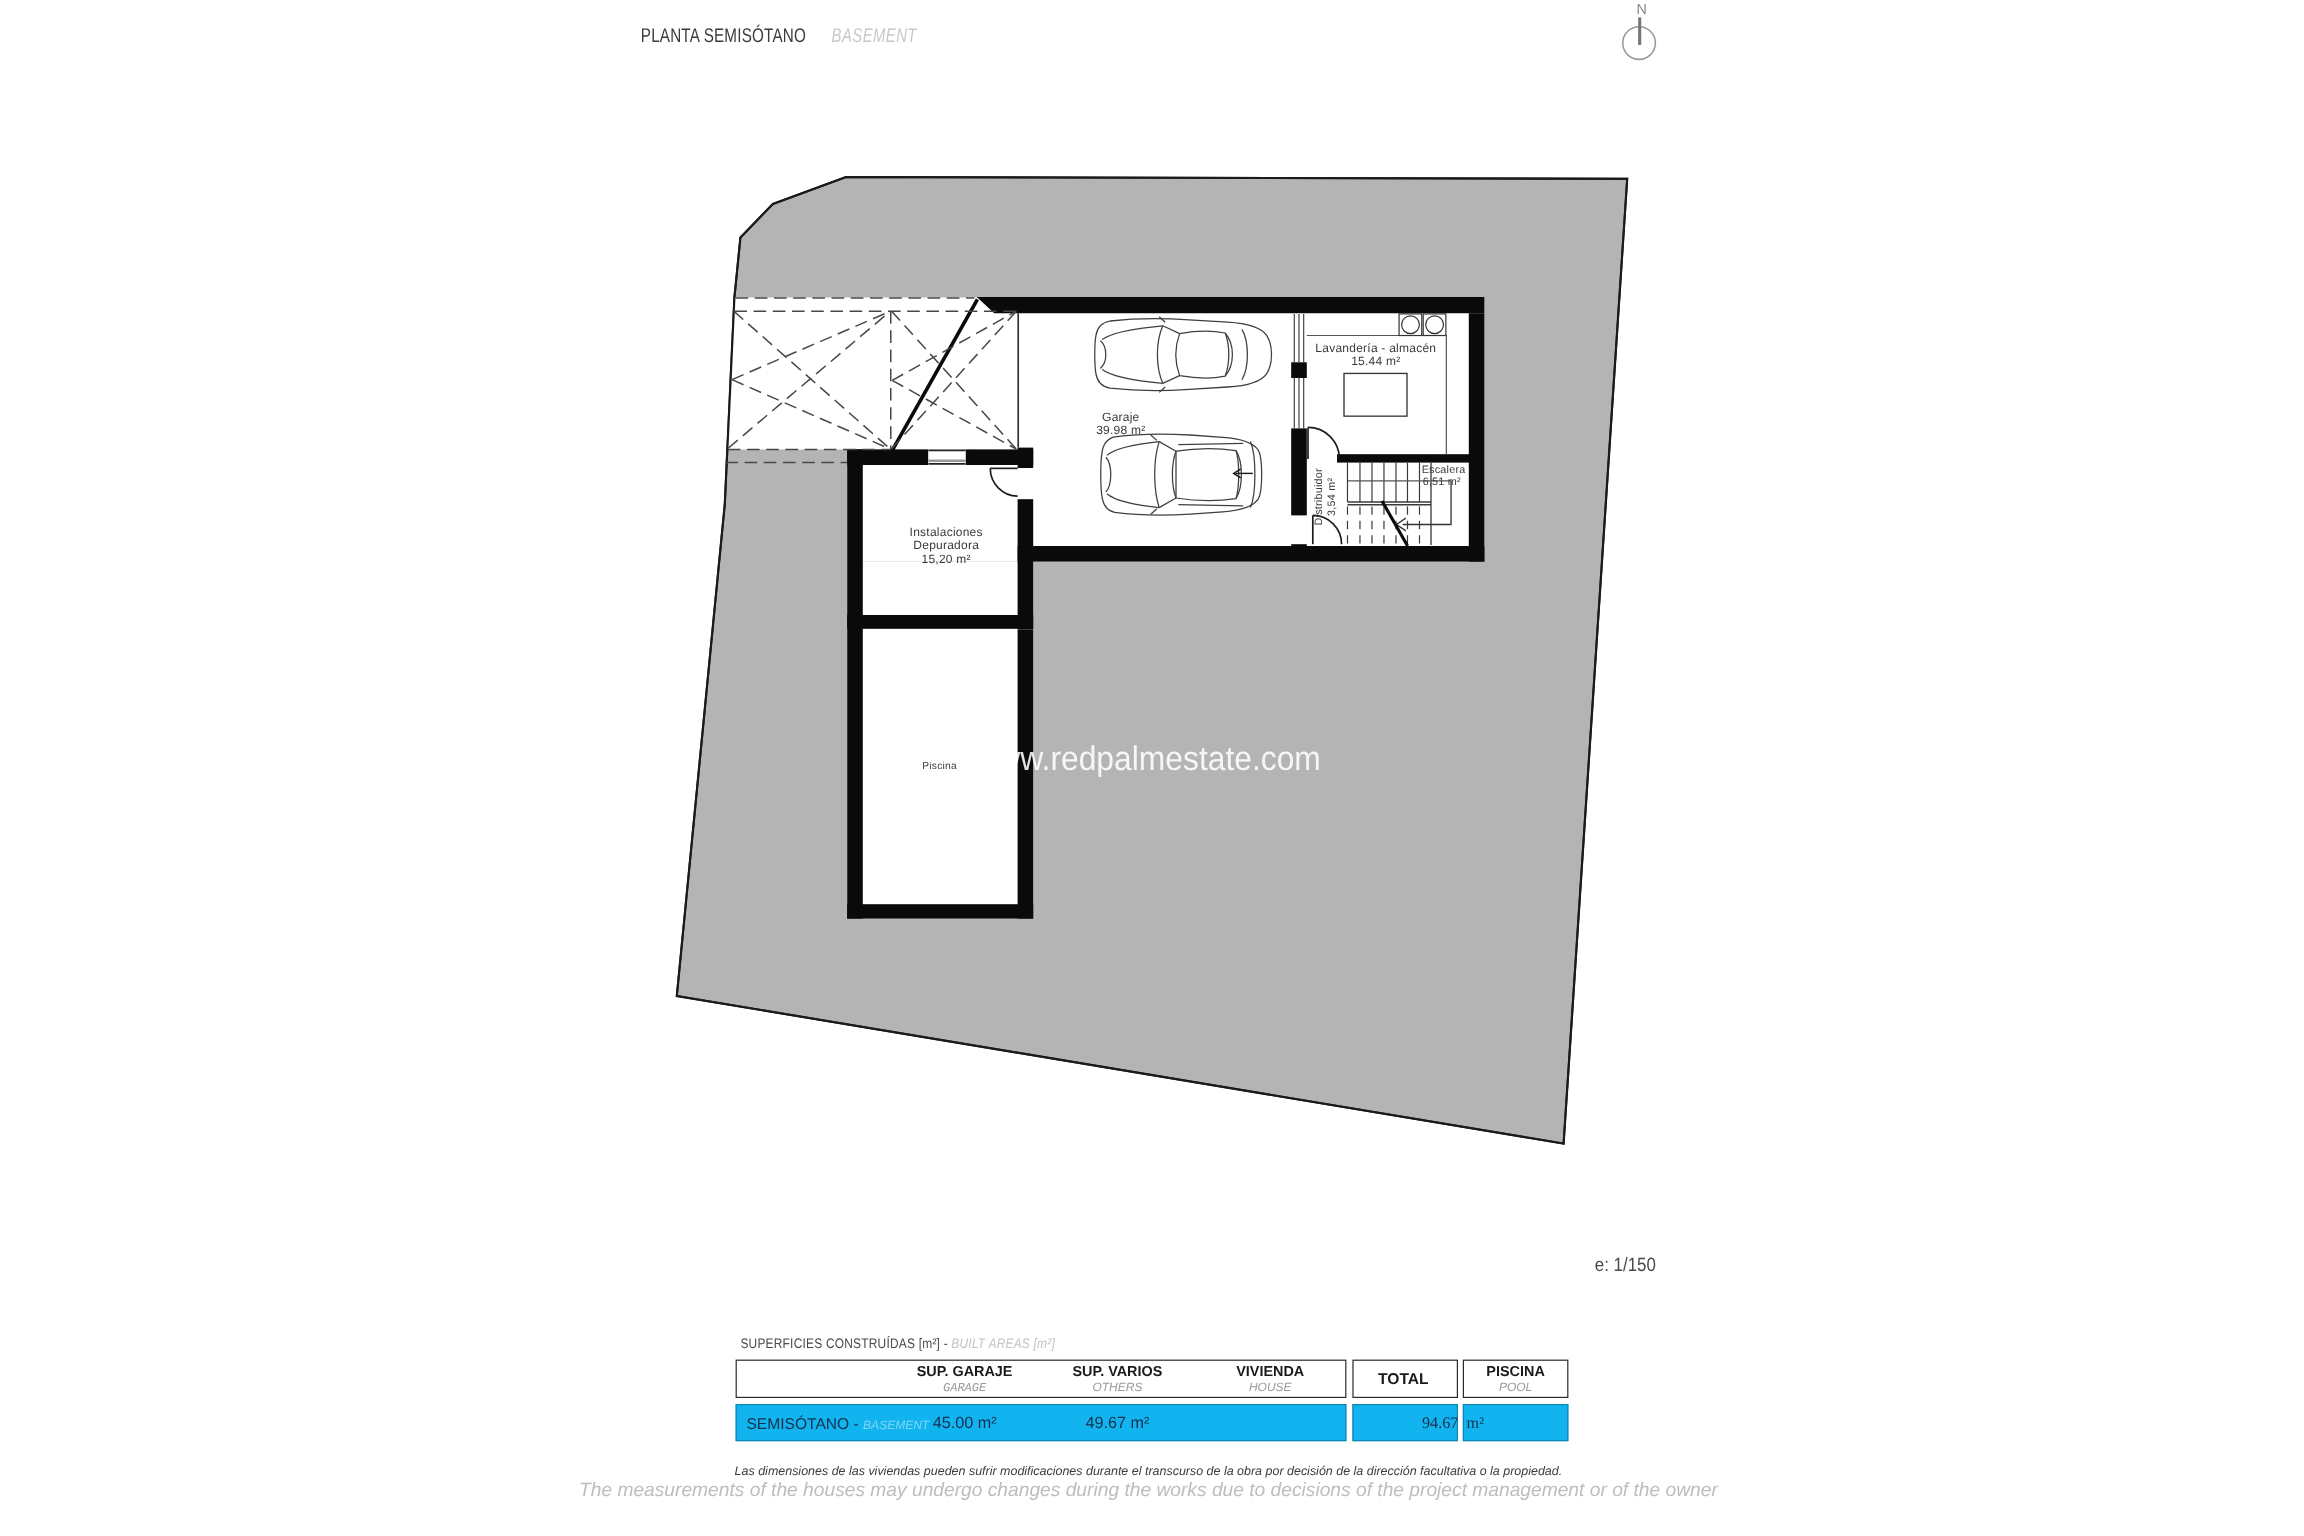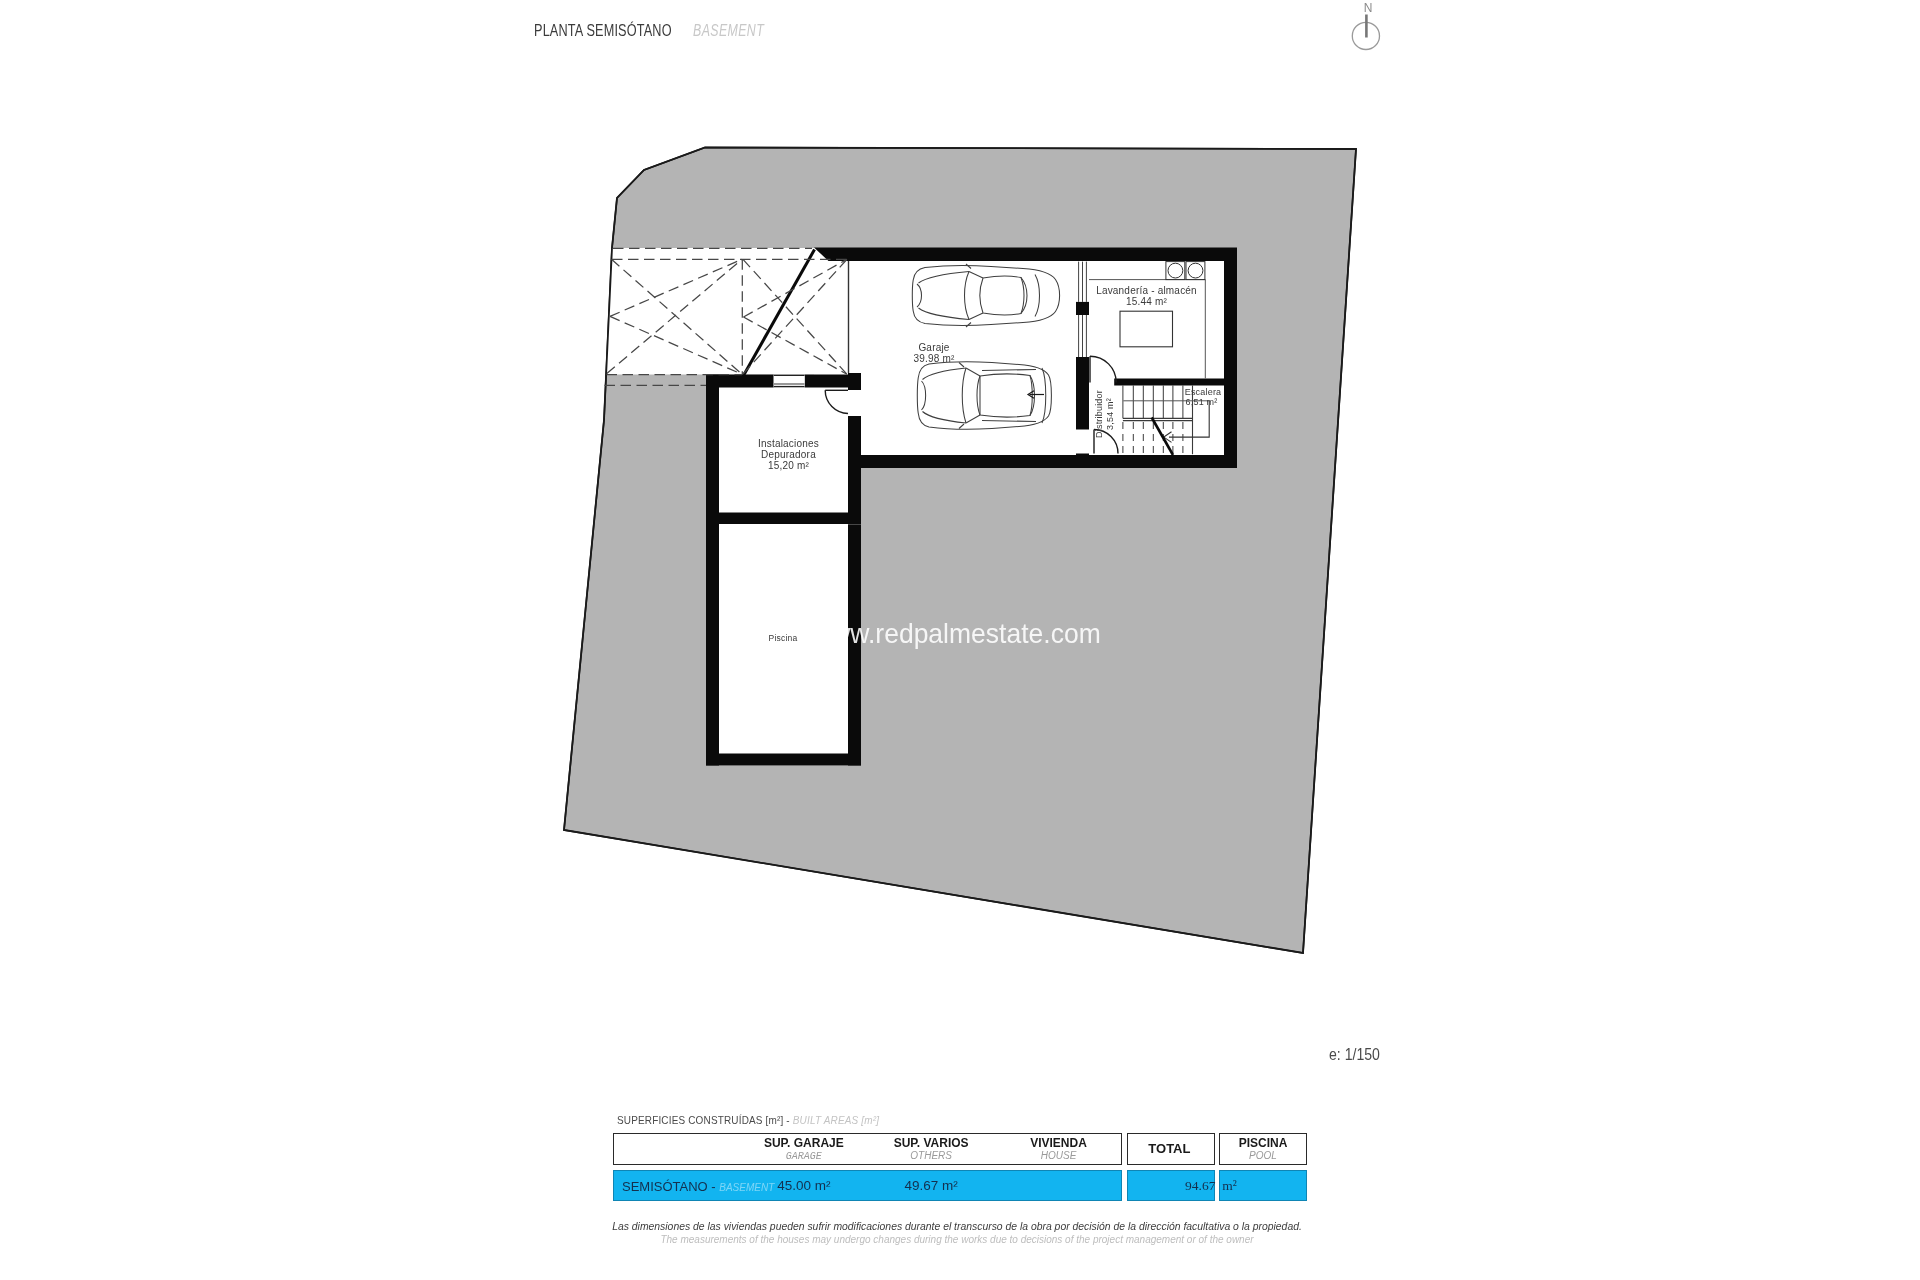--- a/index.html
+++ b/index.html
@@ -254,21 +254,21 @@
 <div class="abs" style="left:622px;top:1178.5px;font-size:13px;color:#14304e;letter-spacing:0px;">SEMISÓTANO - <span style="color:rgba(255,255,255,0.45);font-style:italic;font-size:10px;">BASEMENT</span></div>
 
 <div class="abs" style="left:740.2px;top:1178px;width:127.3px;text-align:center;font-size:13.5px;color:#14304e;">45.00 m²</div>
 
 <div class="abs" style="left:867.5px;top:1178px;width:127.3px;text-align:center;font-size:13.5px;color:#14304e;">49.67 m²</div>
 
 <div class="abs" style="left:1167px;top:1178px;width:87.7px;text-align:center;font-size:13.5px;color:#14304e;font-family:Liberation Serif, serif;">94.67&nbsp; m²</div>
 
 <div class="abs" style="left:460px;top:1221px;width:994px;text-align:center;font-size:10.4px;font-style:italic;color:#3c3c3c;">Las dimensiones de las viviendas pueden sufrir modificaciones durante el transcurso de la obra por decisión de la dirección facultativa o la propiedad.</div>
 
-<div class="abs" style="left:460px;top:1233.5px;width:994px;text-align:center;font-size:10px;font-style:italic;color:#bdbdbd;">The measurements of the houses may undergo changes during the works due to decisions of the project management or of the owner</div>
+<div class="abs" style="left:460px;top:1233.5px;width:994px;text-align:center;font-size:16px;font-style:italic;color:#bdbdbd;">The measurements of the houses may undergo changes during the works due to decisions of the project management or of the owner</div>
 
 <div class="abs" style="left:534px;top:21px;font-size:16.5px;color:#3b3b3b;letter-spacing:0.2px;transform:scale(0.77,1);transform-origin:left top;">PLANTA SEMISÓTANO</div>
 
 <div class="abs" style="left:693px;top:21px;font-size:16.5px;color:#c8c8c8;font-style:italic;letter-spacing:0.5px;transform:scale(0.75,1);transform-origin:left top;">BASEMENT</div>
 
 <div class="abs" style="left:1329px;top:1046px;font-size:16px;color:#4a4a4a;transform:scale(0.88,1);transform-origin:left top;">e: 1/150</div>
 
 <div class="abs" style="left:812px;top:617px;font-size:28.5px;color:rgba(255,255,255,0.88);letter-spacing:0px;transform:scale(0.93,1);transform-origin:left top;">www.redpalmestate.com</div>
 
 </body></html>

